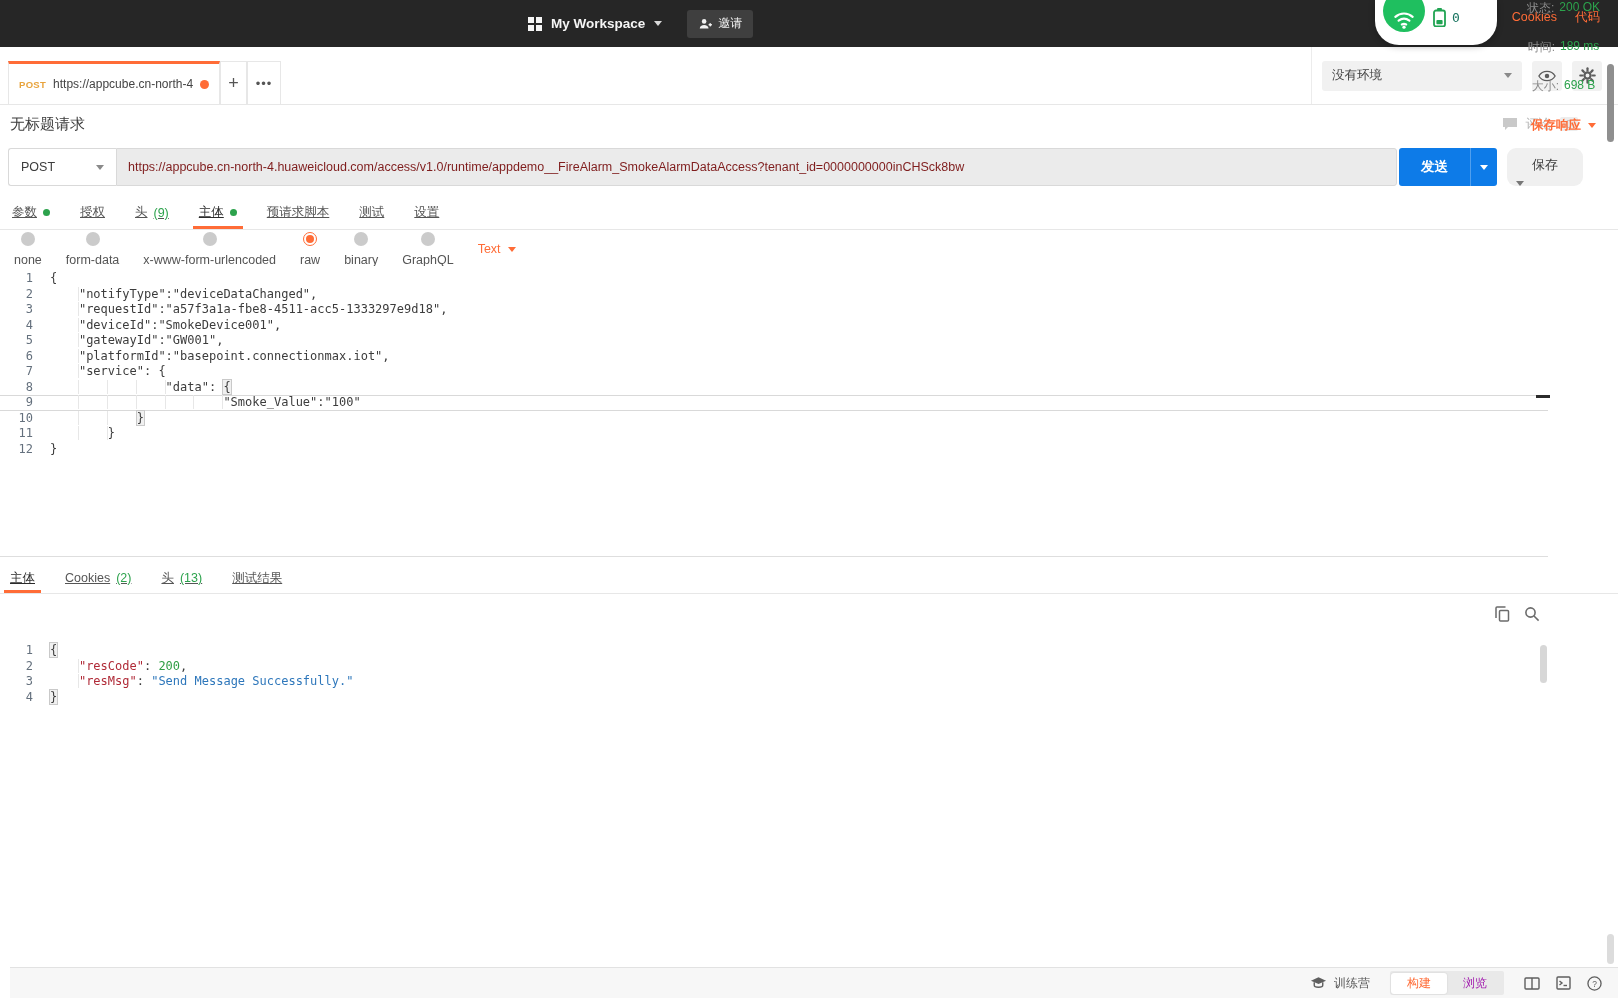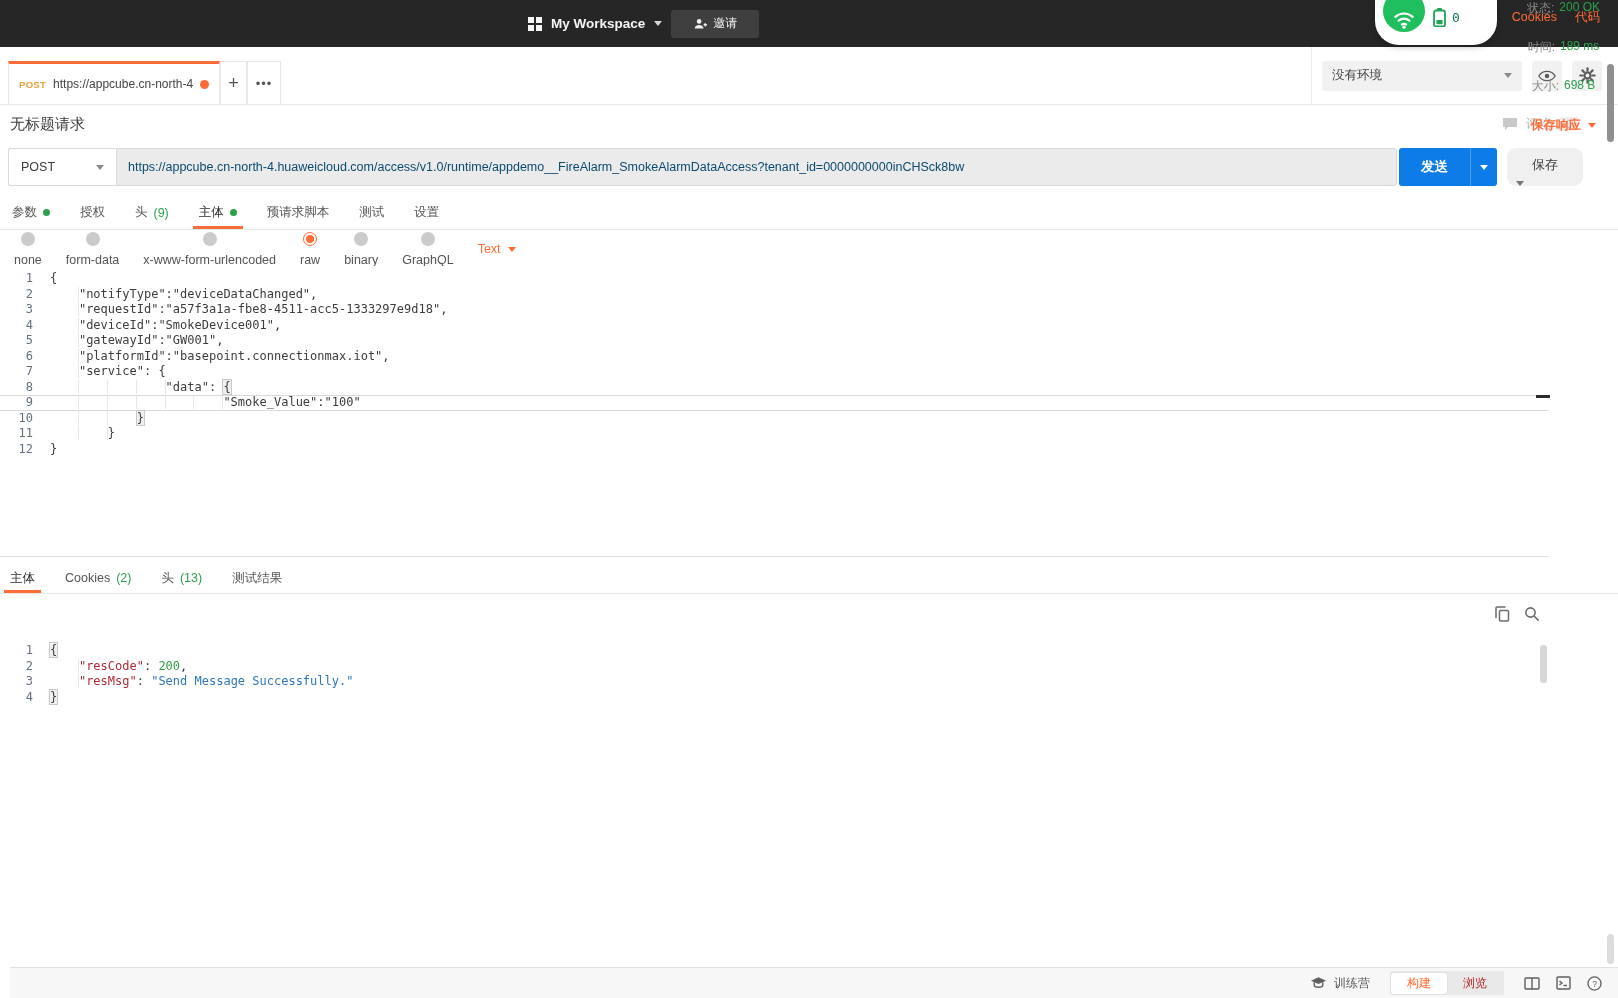--- a/index.html
+++ b/index.html
@@ -12,22 +12,22 @@
   .caret { display:inline-block; width:0; height:0;
     border-left:4px solid transparent; border-right:4px solid transparent;
     border-top:5px solid currentColor; }
 
   
   .topbar { position:absolute; top:0; left:0; right:0; height:47px; background:var(--header-dark,#262626); }
   .tb-center { position:absolute; left:528px; top:0; height:47px; display:flex; align-items:center; gap:9px; }
   .tb-ws { display:flex; align-items:center; gap:9px; color:#fff; cursor:pointer; }
   .tb-ws-label { font-size:13.5px; font-weight:700; color:#f5f5f5; }
   .tb-ws .caret { color:#d9d9d9; }
-  .tb-invite { height:28px; display:flex; align-items:center; gap:6px;
-    background:#3f3f3f; border-radius:3px; padding:0 22px; color:#f0f0f0; font-size:12px; cursor:pointer; }
+  .tb-invite { margin-left:16px; height:28px; display:flex; align-items:center; gap:6px;
+    background:#3f3f3f; border-radius:3px; padding:0 11px; color:#f0f0f0; font-size:12px; cursor:pointer; }
   .tb-right { position:absolute; right:11px; top:0; height:47px; display:flex; align-items:center; gap:18px; }
   .circ { width:28px; height:28px; border-radius:50%; display:flex; align-items:center; justify-content:center; }
   .sync-circ { background:var(--send-blue,#0d7be8); }
   .cloud-circ { background:#e78a66; }
   .tb-upgrade { display:flex; align-items:stretch; height:30px; background:#3d3d3d; border-radius:3px; overflow:hidden; }
   .tb-upgrade-main { display:flex; align-items:center; padding:0 14px; color:#f0f0f0; font-size:12.5px; cursor:pointer; }
   .tb-upgrade-caret { display:flex; align-items:center; padding:0 9px; border-left:1px solid #4e4e4e; color:#cfcfcf; cursor:pointer; }
 
   
   .overlay-bubble { position:absolute; left:1375px; top:0; width:122px; height:45px; background:#fff;
@@ -65,34 +65,34 @@
   .comments-label { font-size:13px; }
   .comments-badge { background:#ededed; color:#bdbdbd; border-radius:2px; padding:1px 6px; font-size:11.5px; }
 
   
   .urlbar { position:absolute; left:8px; top:148px; width:1389px; height:38px; display:flex; }
   .method-box { width:108px; background:#fff; border:1px solid #d9d9d9; border-right:none; border-radius:3px 0 0 3px;
     display:flex; align-items:center; padding:0 12px; cursor:pointer; }
   .method-box .lbl { flex:1; font-size:12.5px; color:#3c3c3c; }
   .method-box .caret { color:#8a8a8a; }
   .url-input { flex:1; background:#ebebeb; border:1px solid #d9d9d9; border-radius:0 3px 3px 0;
-    display:flex; align-items:center; padding:0 11px; color:#0c4a6e; font-size:12.5px; white-space:nowrap; overflow:hidden; cursor:text; }
+    display:flex; align-items:center; padding:0 11px; color:#7f1d1d; font-size:12.5px; white-space:nowrap; overflow:hidden; cursor:text; }
   .sendbtn { position:absolute; left:1399px; top:148px; width:98px; height:38px; background:var(--send-blue,#0d7be8);
     border-radius:3px; display:flex; color:#fff; overflow:hidden; }
   .sendbtn .main { flex:1; display:flex; align-items:center; justify-content:center; font-size:13.5px; font-weight:700; cursor:pointer; }
   .sendbtn .dd { width:27px; display:flex; align-items:center; justify-content:center; border-left:1px solid rgba(255,255,255,.28); cursor:pointer; }
   .savebtn { position:absolute; left:1507px; top:148px; width:76px; height:38px; background:#f0f0f0;
     border-radius:9px; display:flex; color:#3c3c3c; overflow:hidden;flex-direction:column; }
   .savebtn .main { flex:1; display:flex; align-items:center; justify-content:center; font-size:13px; cursor:pointer; }
   .savebtn .dd { width:24px; display:flex; align-items:center; justify-content:center; border-left:1px solid #dcdcdc; color:#777; cursor:pointer; }
 
   
   .reqtabs { position:absolute; top:196px; left:0; right:0; height:34px; border-bottom:1px solid #e7e7e7;
     display:flex; align-items:stretch; padding-left:12px; }
-  .rtab { position:relative; display:flex; align-items:center; gap:6px; margin-right:30px; font-size:12.5px; color:#555; cursor:pointer; }
+  .rtab { position:relative; display:flex; align-items:center; gap:6px; margin-right:30px; font-size:12.5px; color:#555; cursor:pointer;text-decoration:underline; }
   .rtab.active { color:#2b2b2b; }
   .rtab.active::after { content:''; position:absolute; left:-6px; right:-6px; bottom:0; height:3px; background:var(--accent,#ff6c37); }
   .gdot { width:7px; height:7px; border-radius:50%; background:var(--success-green,#2ca24c); }
   .rtab-cnt { color:var(--success-green,#2ca24c); }
   .reqtabs-right { position:absolute; right:18px; top:0; height:34px; display:flex; align-items:center; gap:18px; }
   .olink { color:var(--accent,#ff6c37); font-size:12.5px; cursor:pointer; }
 
   
   .bodymodes { position:absolute; top:236px; left:14px; height:26px; display:flex; align-items:center; gap:24px; }
   .bmode { display:flex; align-items:center; gap:7px; cursor:pointer;flex-direction:column; }
@@ -138,21 +138,21 @@
   .tok.key { color:#b02a37; }
   .tok.num { color:#2f9e44; }
   .tok.str { color:#2e77bb; }
   .tok.p { color:#3c3c3c; }
 
   
   .statusbar { position:absolute; left:0; right:0; top:967px; height:31px; background:#f7f7f7; border-top:1px solid #e2e2e2;margin-left:10px; }
   .sb-right { position:absolute; right:16px; top:0; height:30px; display:flex; align-items:center; gap:20px; }
   .sb-boot { display:flex; align-items:center; gap:7px; color:#555; font-size:12px; cursor:pointer; }
   .sb-seg { display:flex; align-items:flex-end; background:#e9e9e9; border-radius:2px; padding:1px; height:24px; }
-  .sb-seg .bitem { padding:2px 16px; font-size:12px; border-radius:3px; cursor:pointer; color:#b91c1c; }
+  .sb-seg .bitem { padding:2px 16px; font-size:12px; border-radius:3px; cursor:pointer; color:#a21caf; }
   .sb-seg .bitem.active { background:#fff; color:var(--accent,#ff6c37); box-shadow:0 0 2px rgba(0,0,0,.12); }
   .sb-icons { display:flex; align-items:center; gap:16px; }
 
   
   .sb-thumb { position:absolute; border-radius:4px; }
   .t1 { left:1607px; top:64px; width:7px; height:78px; background:#8f8f8f; }
   .t2 { left:1540px; top:645px; width:7px; height:38px; background:#d7d7d7; }
   .t3 { left:1607px; top:934px; width:7px; height:30px; background:#dcdcdc; }
 </style>
 </head>

